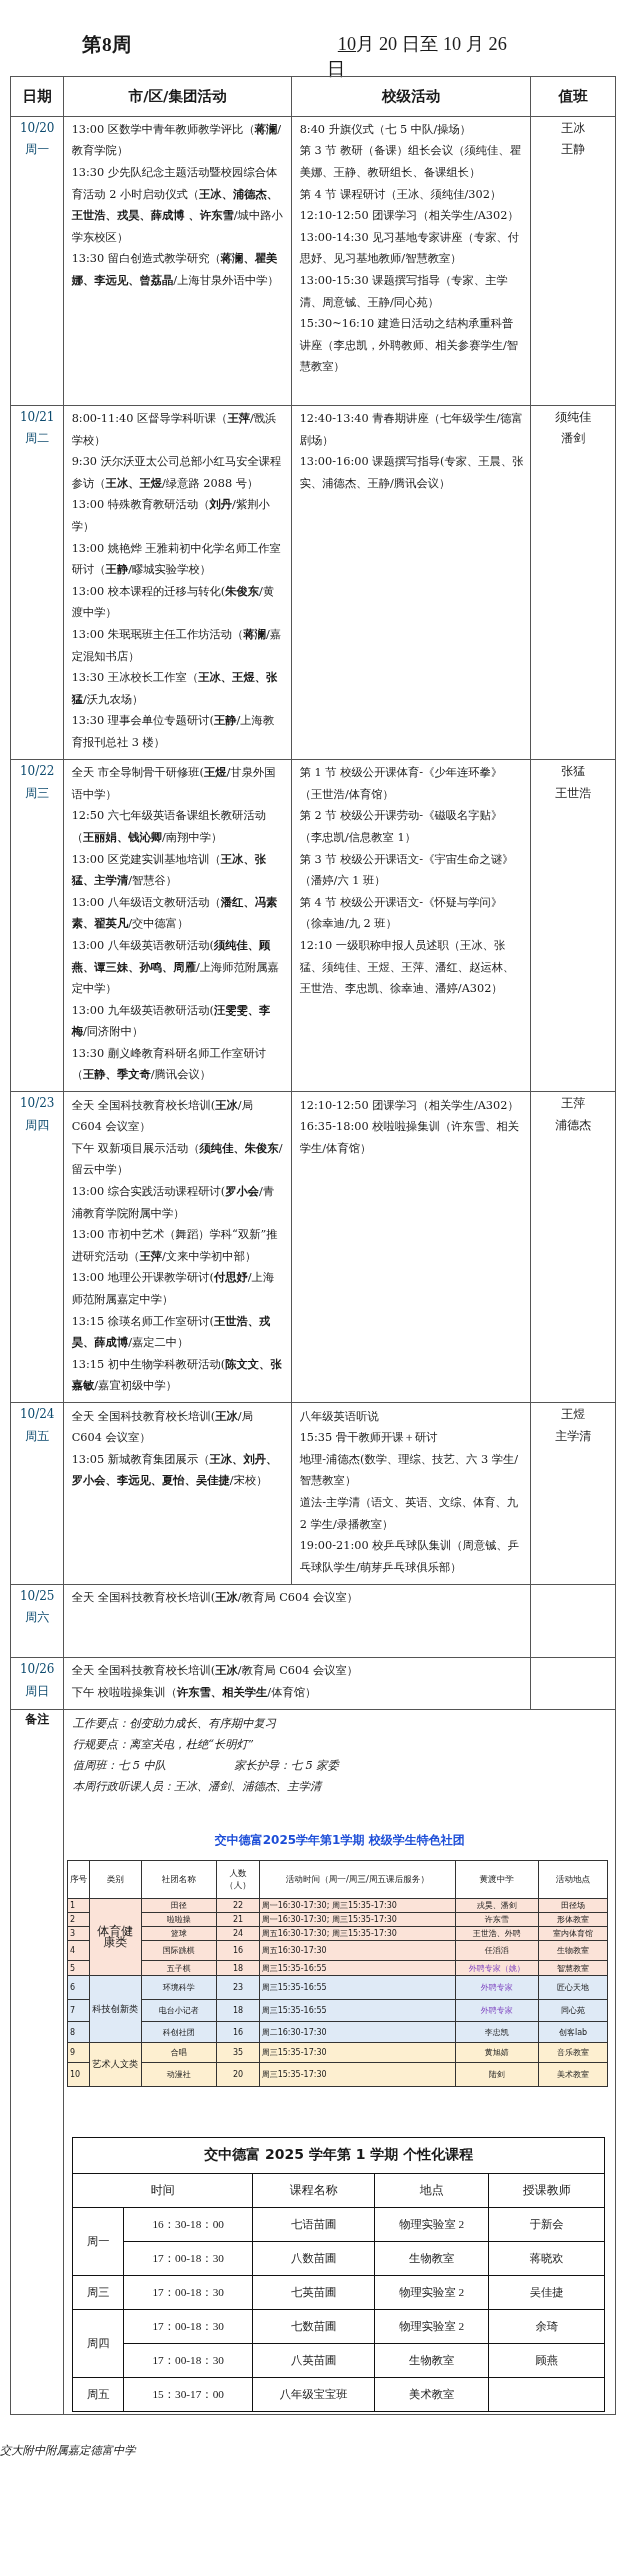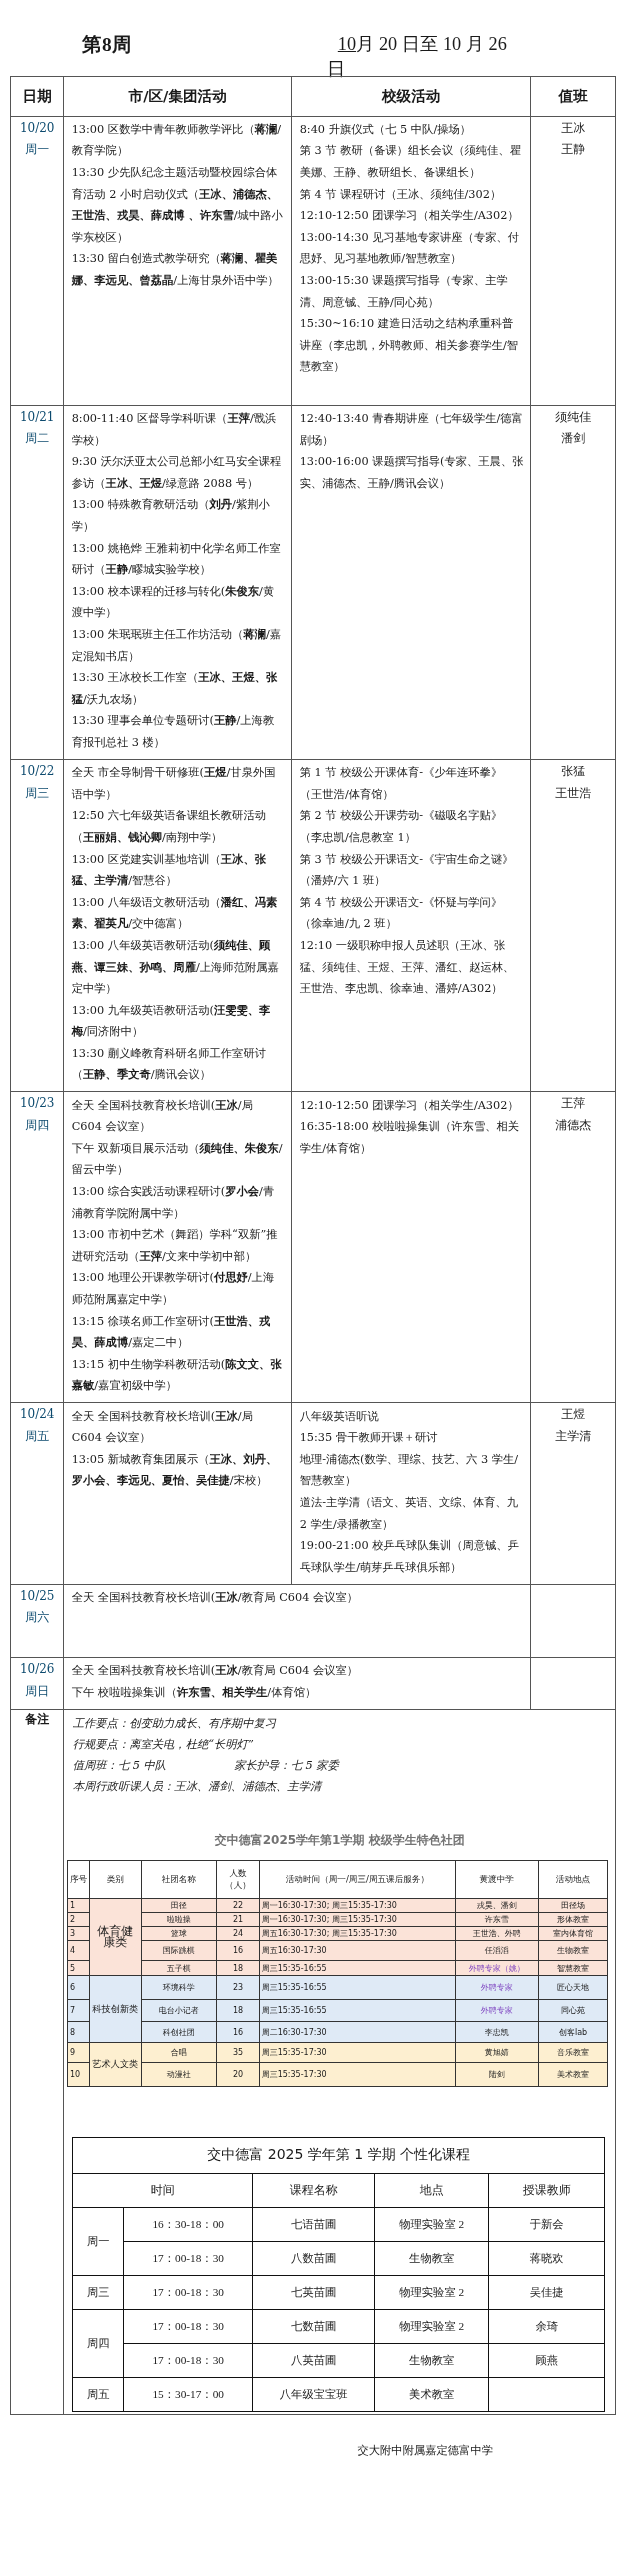--- a/index.html
+++ b/index.html
@@ -61,21 +61,21 @@
   .remark-text .line { line-height: 21px; font-style: italic; }
   .remark-label {
     text-align: center; vertical-align: middle;
     font-family: "DejaVu Sans", sans-serif;
     font-weight: bold; font-size: 12px;
   }
 
   .club-title {
     text-align: center; font-weight: bold;
     font-family: "DejaVu Sans", "Liberation Sans", sans-serif;
-    font-size: 12px; margin: 35px 0 10.8px 0; color: #737373;
+    font-size: 12px; margin: 35px 0 10.8px 0; color: #1d4ed8;
   }
   table.club {
     border-collapse: collapse; width: 541px; margin-left: 2.2px;
     font-family: "DejaVu Sans", "Liberation Sans", sans-serif;
     font-size: 8px; table-layout: fixed;
   }
   table.club td, table.club th {
     border: 0.5px solid #333; padding: 0 1.6px; text-align: center; vertical-align: middle;
   }
   table.club thead th { background: #ffffff; font-weight: normal; height: 37px; font-size: 8.6px; line-height: 12px; border-top: 1.1px solid #333; }
@@ -87,27 +87,27 @@
   .purple { color: #7b3fbf; }
 
   table.course {
     border-collapse: collapse; width: 533px; margin: 50px 0 0 7px;
     font-family: "Liberation Serif", "DejaVu Serif", serif;
     font-size: 11.3px; table-layout: fixed;
   }
   table.course td, table.course th {
     border: 1.1px solid #111; text-align: center; vertical-align: middle; height: 31px;
   }
-  table.course .title-row th { height: 33px; font-size: 14px; font-weight: normal; }
+  table.course .title-row th { height: 33px; font-size: 14px; font-weight: bold; }
   table.course .head-row th { font-weight: normal; font-size: 12px; height: 31px; }
 
   .footer {
-    text-align: right; padding-right: 31px; margin-top: 24px;
+    text-align: left; padding-right: 31px; margin-top: 24px;
     font-family: "Liberation Serif", "DejaVu Serif", serif;
-    font-size: 11.3px; line-height: 22.6px;
+    font-size: 11.3px; line-height: 22.6px; font-style: italic;
   }
 </style>
 </head>
 <body>
 
 <div class="page">
 
   <div class="week-header">
     <span class="week-title">第8周</span>
     <span class="date-range"><span class="ul">10</span><span>月 20 日至 10 月 26 日</span></span>

